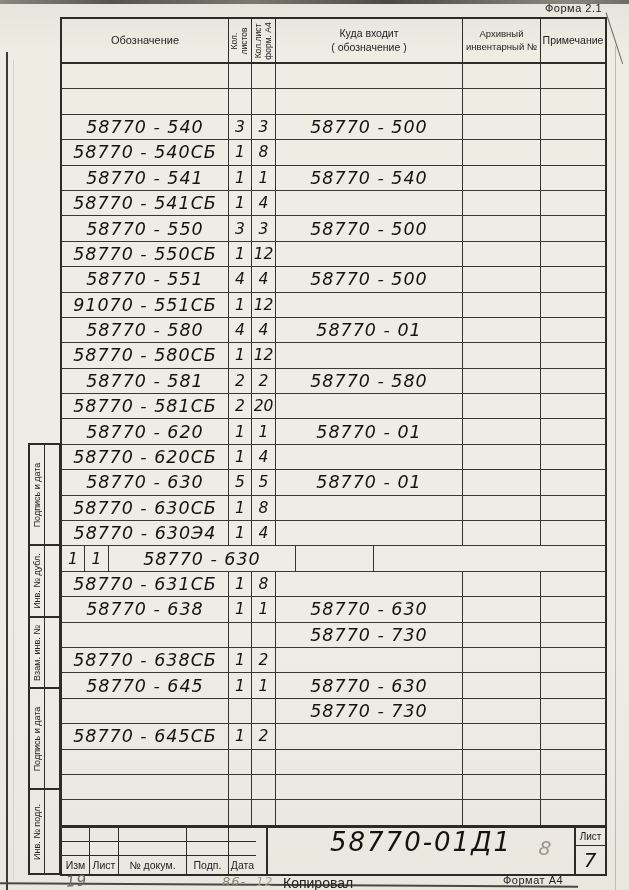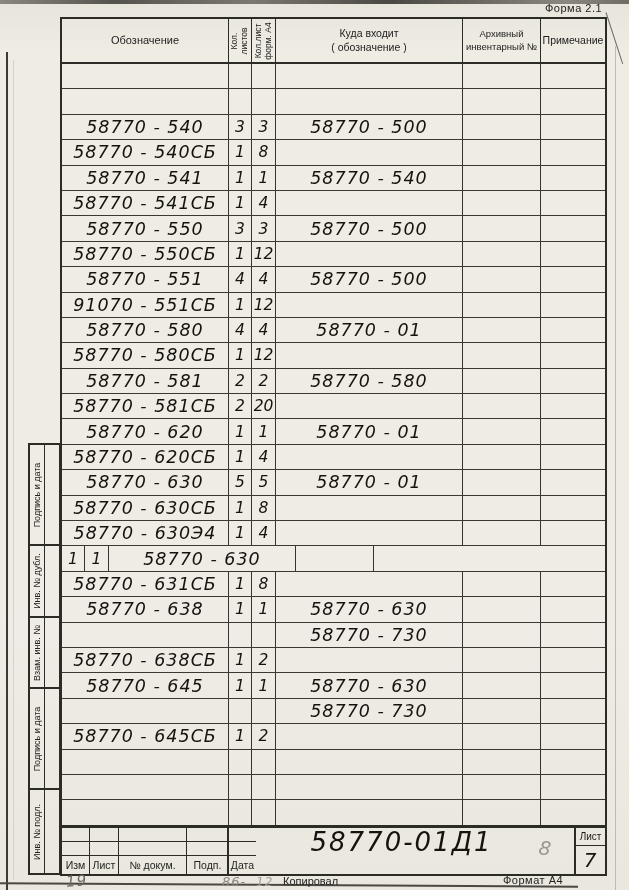--- a/index.html
+++ b/index.html
@@ -53,35 +53,35 @@
   .strip-box{border:2px solid #2d2b26;border-bottom:none;display:flex;}
   .strip-box:last-child{border-bottom:2px solid #2d2b26;}
   .strip-label{width:15px;border-right:1px solid #2d2b26;position:relative;}
   .strip-label span{position:absolute;left:50%;top:50%;transform:translate(-50%,-50%) rotate(-90deg);
     font-size:9px;white-space:nowrap;color:#232220;}
   .strip-blank{flex:1;}
   .sb1{height:101px;} .sb2{height:72px;} .sb3{height:71px;} .sb4{height:101px;} .sb5{height:87px;}
 
   
   .title-block{position:absolute;left:60px;top:825px;width:547px;height:51px;border:2px solid #2d2b26;display:flex;background:transparent;}
-  .tb-left{width:167px;border-right:2px solid #2d2b26;display:grid;
+  .tb-left{width:206px;border-right:2px solid #2d2b26;display:grid;
     grid-template-columns:28px 29px 68px 42px 27px;grid-template-rows:15px 14px 1fr;}
   .tb-cell{border-right:1px solid #2d2b26;border-bottom:1px solid #2d2b26;
     display:flex;align-items:center;justify-content:center;font-size:10.5px;color:#232220;}
   .tb-cell.no-r{border-right:none;} .tb-cell.no-b{border-bottom:none;}
   .tb-mid{flex:1;position:relative;display:flex;align-items:flex-start;justify-content:center;}
   .tb-docnum{font-size:26px;letter-spacing:2px;}
   .tb-faint{position:absolute;right:22px;top:10px;font-size:19px;color:#9a968c;transform:rotate(8deg);}
   .tb-right{width:31px;border-left:2px solid #2d2b26;display:flex;flex-direction:column;}
   .tb-list-label{height:19px;border-bottom:1.5px solid #2d2b26;display:flex;align-items:center;justify-content:center;font-size:10px;}
   .tb-list-num{flex:1;display:flex;align-items:center;justify-content:center;}
   .tb-list-num .hw{font-size:20px;}
 
   
-  .kopiroval{position:absolute;left:283px;top:875px;font-size:11px;color:#232220;text-align:center;}
+  .kopiroval{position:absolute;left:283px;top:875px;font-size:14px;color:#232220;text-align:center;}
   .format{position:absolute;left:503px;top:874px;font-size:11px;color:#232220;letter-spacing:.5px;}
   .hw-bl{position:absolute;left:66px;top:872px;font-size:15px;color:#6e6b62;transform:rotate(-4deg);}
   .hw-bm{position:absolute;left:222px;top:874px;font-size:13px;color:#8a867c;}
   .hw-bm2{position:absolute;left:256px;top:875px;font-size:12px;color:#a5a096;}
 </style>
 </head>
 <body>
 
 <div class="page">
 

